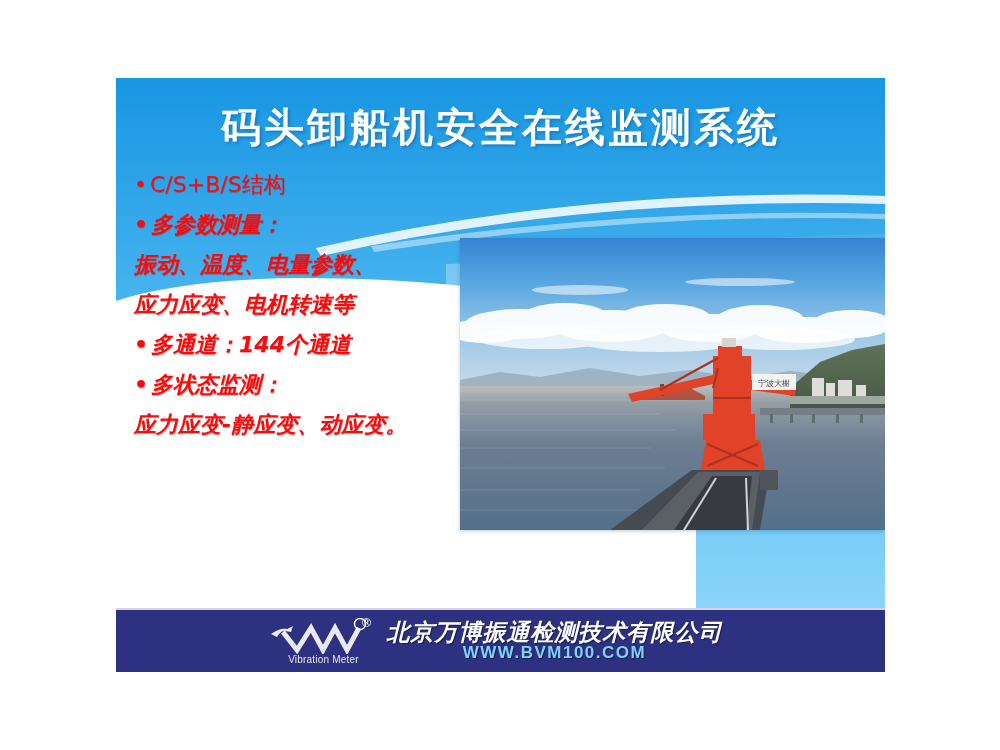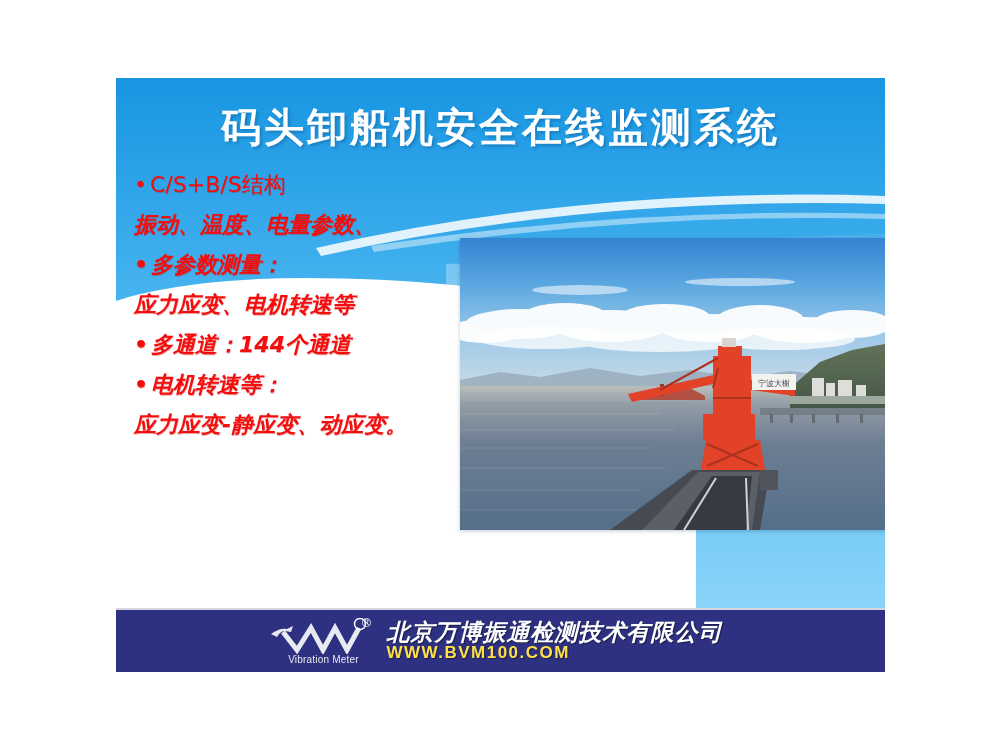--- a/index.html
+++ b/index.html
@@ -182,35 +182,35 @@
     color: #e7e7ef;
     font-family: "Liberation Sans", sans-serif;
     font-size: 10px;
     font-weight: normal;
     letter-spacing: 0.2px;
     white-space: nowrap;
   }
   #footer-text-block {
     display: flex;
     flex-direction: column;
-    align-items: flex-start;
+    align-items: center;
     line-height: 1.05;
   }
   #company-name {
     color: #ffffff;
     font-family: "DejaVu Sans", sans-serif;
     font-size: 23px;
     font-weight: bold;
     font-style: italic;
     letter-spacing: 1px;
     text-shadow: 1px 1px 1px rgba(0,0,0,0.45);
     white-space: nowrap;
   }
   #company-url {
-    color: #fde047;
+    color: #7dd3fc;
     font-family: "Liberation Sans", sans-serif;
     font-size: 17px;
     font-weight: bold;
     letter-spacing: 1.5px;
     text-shadow: 1px 1px 1px rgba(0,0,0,0.45);
     white-space: nowrap;
   }
 </style>
 </head>
 <body>
@@ -229,33 +229,33 @@
       <path d="M 330 186 Q 560 160 769 156 L 769 232 L 330 232 Z" fill="rgba(255,255,255,0.10)"></path>
     </svg>
 
     <div id="slide-title">码头卸船机安全在线监测系统</div>
 
     <div id="body-text">
       <div class="line plain indent-1">
         <span class="bullet-dot">•</span><span>C/S+B/S结构</span>
       </div>
       <div class="line indent-1">
+        <span class="bullet-dot">•</span><span>多参数测量：</span>
+      </div>
+      <div class="line indent-1">
         <span>振动、温度、电量参数、</span>
       </div>
       <div class="line indent-1">
-        <span class="bullet-dot">•</span><span>多参数测量：</span>
-      </div>
-      <div class="line indent-1">
         <span>应力应变、电机转速等</span>
       </div>
       <div class="line indent-1">
         <span class="bullet-dot">•</span><span>多通道：144个通道</span>
       </div>
       <div class="line indent-1">
-        <span class="bullet-dot">•</span><span>电机转速等：</span>
+        <span class="bullet-dot">•</span><span>多状态监测：</span>
       </div>
       <div class="line indent-1">
         <span>应力应变-静应变、动应变。</span>
       </div>
     </div>
 
     <div id="photo-frame">
       <svg id="photo-svg" width="425" height="292" viewBox="0 0 425 292">
         <defs>
           <linearGradient id="skyGrad" x1="0" y1="0" x2="0" y2="1">

